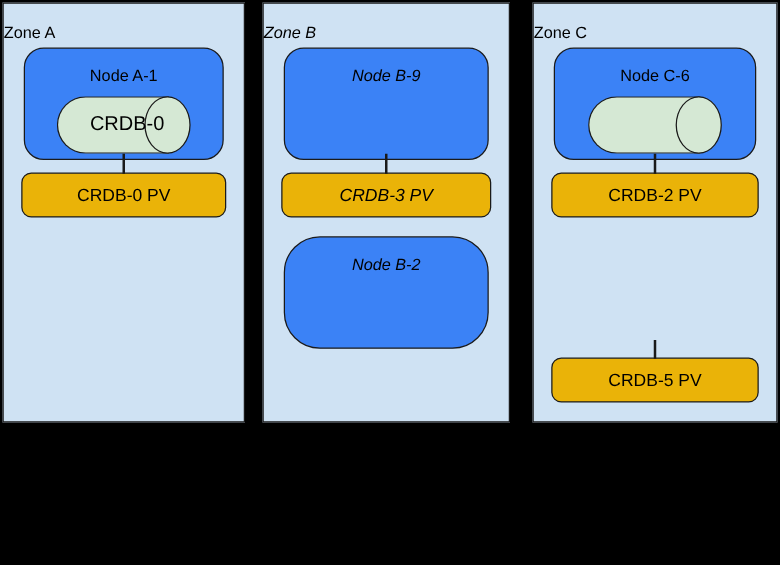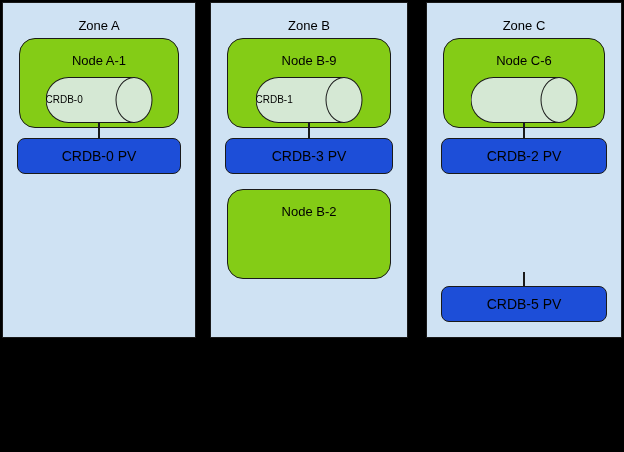--- a/index.html
+++ b/index.html
@@ -22,44 +22,44 @@
   }
   .zone {
     position: absolute;
     top: 2px;
     height: 336px;
     background: #cfe2f3;
     border: 1px solid #1a1a1a;
     box-sizing: border-box;
   }
   .zone-a { left: 2px;   width: 194px; }
-  .zone-b { left: 210px; width: 198px; }
+  .zone-b { left: 210px; width: 198px; font-style: italic; }
   .zone-c { left: 426px; width: 196px; }
 
   .zone-title {
     position: absolute;
     top: 15px;
     left: 0;
     right: 0;
-    text-align: center;
+    text-align: left;
     font-size: 13px;
     line-height: 15px;
   }
   .node {
     position: absolute;
     left: 16px;
     right: 16px;
     height: 90px;
-    background: #84cc16;
+    background: #3b82f6;
     border: 1px solid #1a1a1a;
     border-radius: 16px;
     box-sizing: border-box;
   }
   .node-row1 { top: 35px; }
-  .node-row2 { top: 186px; }
+  .node-row2 { top: 186px; border-radius: 29px; }
   .node-label {
     position: absolute;
     top: 14px;
     left: 0;
     right: 0;
     text-align: center;
     font-size: 13px;
     line-height: 15px;
   }
   
@@ -94,39 +94,39 @@
     border-radius: 50%;
     box-sizing: border-box;
   }
   .db-label {
     position: absolute;
     left: 0;
     top: 0;
     width: 86px;
     height: 32px;
     line-height: 46px;
-    text-align: left;
-    font-size: 10px;
+    text-align: right;
+    font-size: 16px;
   }
   .connector {
     position: absolute;
     left: 50%;
     width: 2px;
     margin-left: -1px;
     background: #1a1a1a;
     z-index: 2;
   }
   .connector-row1 { top: 120px; height: 16px; }
   .connector-row2 { top: 269px; height: 15px; }
   .pv {
     position: absolute;
     left: 14px;
     right: 14px;
     height: 36px;
-    background: #1d4ed8;
+    background: #eab308;
     border: 1px solid #1a1a1a;
     border-radius: 8px;
     box-sizing: border-box;
     text-align: center;
     font-size: 14px;
     line-height: 34px;
   }
   .pv-row1 { top: 135px; }
   .pv-row2 { top: 283px; }
 </style>
@@ -150,25 +150,20 @@
     <div class="pv pv-row1">
       <span>CRDB-0 PV</span>
     </div>
   </section>
 
   <section class="zone zone-b">
     <div class="zone-title">Zone B</div>
 
     <div class="node node-row1">
       <div class="node-label">Node B-9</div>
-      <div class="db">
-        <span class="db-body"></span>
-        <span class="db-cap"></span>
-        <span class="db-label">CRDB-1</span>
-      </div>
     </div>
     <div class="connector connector-row1"></div>
     <div class="pv pv-row1">
       <span>CRDB-3 PV</span>
     </div>
 
     <div class="node node-row2">
       <div class="node-label">Node B-2</div>
     </div>
   </section>

